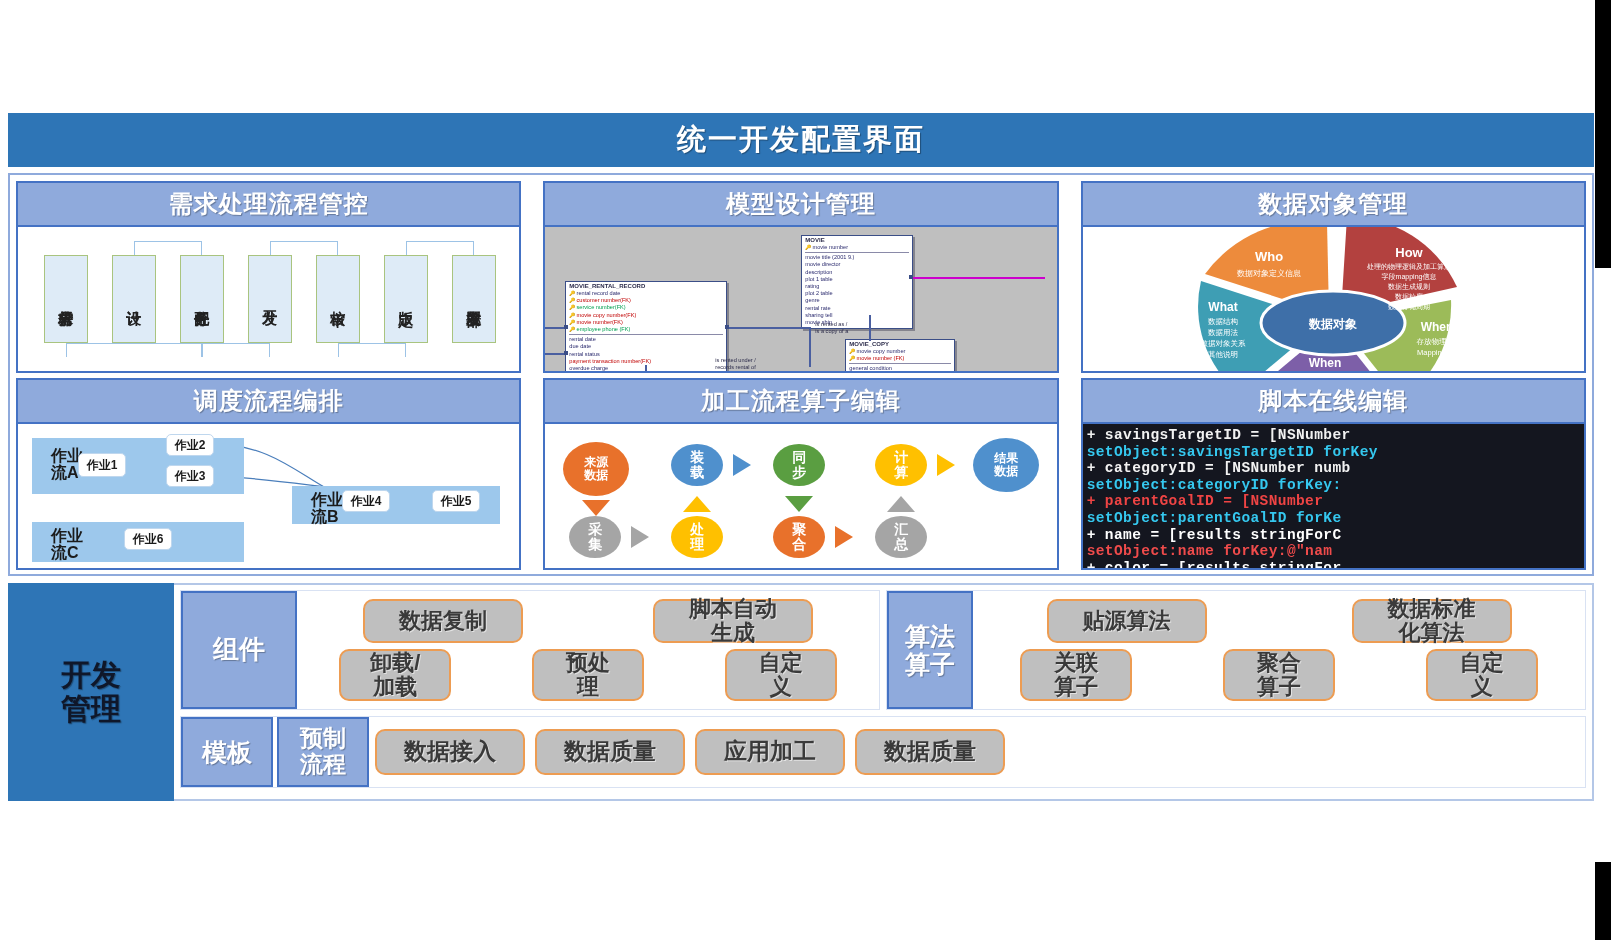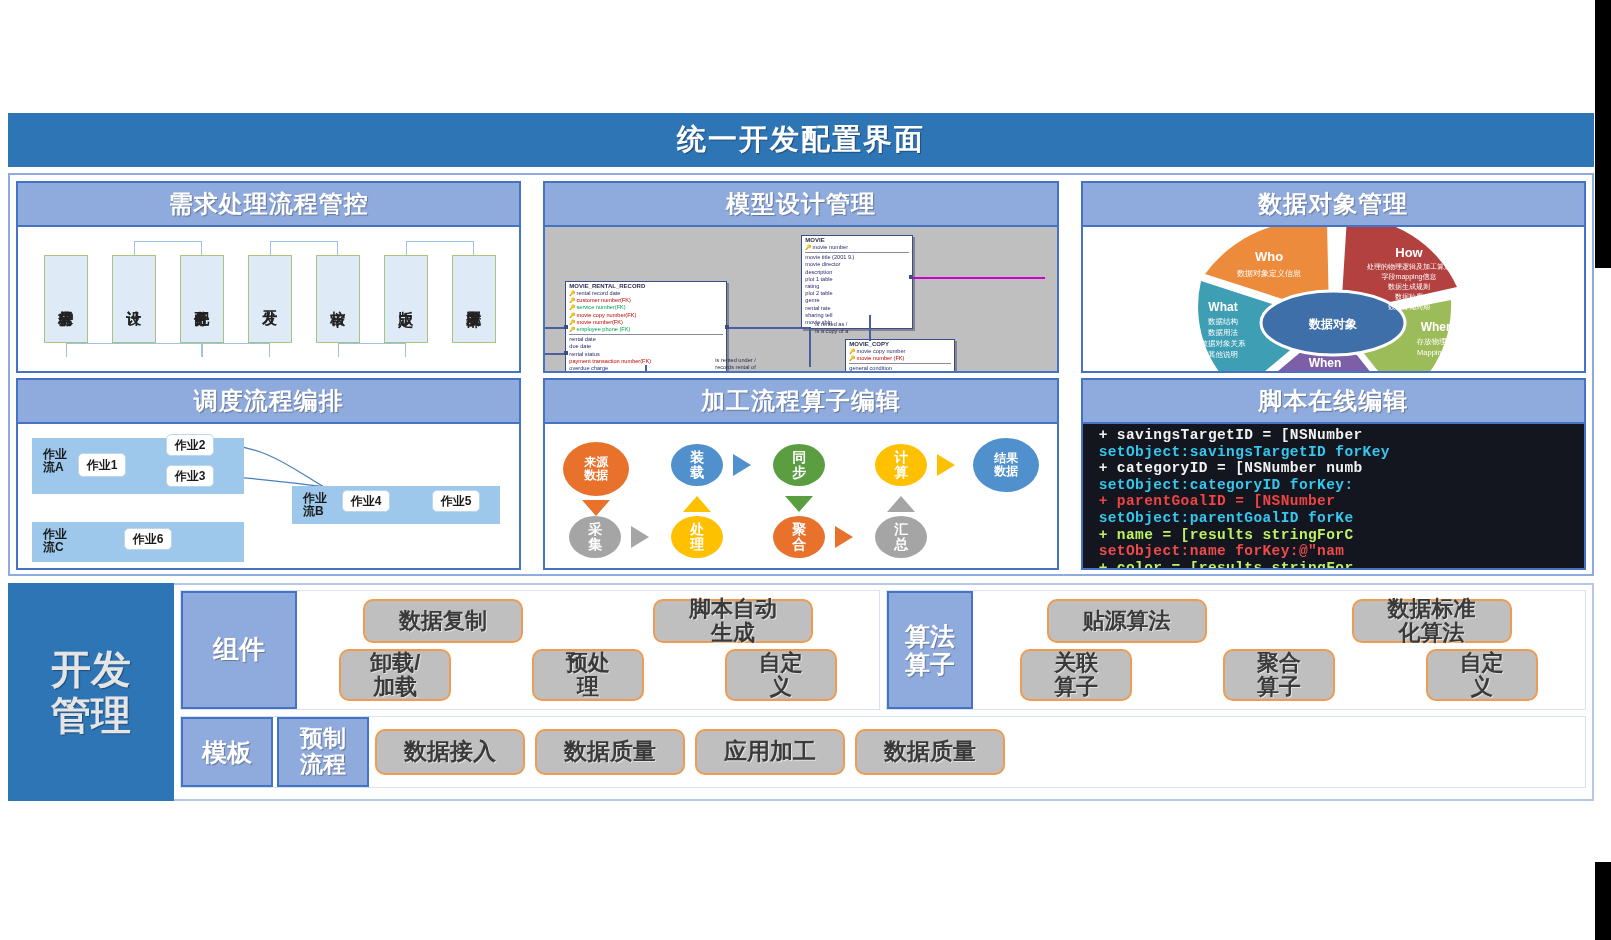--- a/index.html
+++ b/index.html
@@ -76,21 +76,21 @@
 
   
   .pie-wrap { position:absolute; inset:0; display:flex; align-items:center; justify-content:center; }
   .pie-svg { display:block; }
   .pie-label { fill:#fff; font-family:"Liberation Sans", sans-serif; }
 
   
   .sch { position:absolute; inset:0; }
   .sch-group { position:absolute; background:#9DC8EC; }
   .sch-group .gname {
-    position:absolute; left:11px; top:10px; font-size:12px; color:#1b1b1b; font-weight:700; line-height:1.05;
+    position:absolute; left:19px; top:10px; font-size:16px; color:#1b1b1b; font-weight:700; line-height:1.05;
   }
   .sch-job {
     position:absolute; background:#fff; border:1px solid #BFD7EE; border-radius:5px;
     display:flex; align-items:center; justify-content:center;
     font-size:12px; font-weight:700; color:#1b1b1b;
   }
   .sch-svg { position:absolute; inset:0; pointer-events:none; }
 
   
   .ops { position:absolute; inset:0; }
@@ -99,32 +99,32 @@
     color:#fff; font-weight:700; text-align:center; line-height:1.05;
   }
   .op.small { width:52px; height:42px; font-size:14px; }
   .op.big { width:66px; height:54px; font-size:12px; }
   .tri { position:absolute; width:0; height:0; }
   .tri.right { border-top:11px solid transparent; border-bottom:11px solid transparent; }
   .tri.down  { border-left:14px solid transparent; border-right:14px solid transparent; }
   .tri.up    { border-left:14px solid transparent; border-right:14px solid transparent; }
 
   
-  .code { position:absolute; inset:0; background:#14161f; overflow:hidden; padding:3px 0 0 16px; }
+  .code { position:absolute; inset:0; background:#14161f; overflow:hidden; padding:3px 0 0 4px; }
   .code-line { font-family:"Liberation Mono","DejaVu Sans Mono",monospace; font-size:14.5px; line-height:16.6px; white-space:nowrap; font-weight:bold; letter-spacing:.4px; }
   .c-w { color:#f2f2f2; } .c-c { color:#35c8ef; } .c-b { color:#ef4444; }
-  .c-g { color:#bef264; } .c-r { color:#ef4b4b; }
+  .c-g { color:#ffffff; } .c-r { color:#ef4b4b; }
 
   
   .lower { margin-top:7px; display:flex; height:218px; }
   .lower-left {
     width:166px; background:#2E75B6; display:flex; align-items:center; justify-content:center;
   }
   .lower-left .txt {
-    color:#e5e5e5; font-size:40px; font-weight:bold; line-height:1.15; text-align:left;
+    color:#0f172a; font-size:30px; font-weight:bold; line-height:1.15; text-align:left;
     text-shadow:1px 1px 1px rgba(0,0,0,.35);
   }
   .lower-right { flex:1; border:2px solid #B4C7E7; border-left:none; background:#fff; padding:5px 6px; display:flex; flex-direction:column; gap:6px; }
   .lr-row { display:flex; gap:6px; }
   .lr-row.top { height:120px; }
   .lr-row.bot { height:72px; }
   .halfblock { flex:1 1 0; border:1px solid #D9E2F3; display:flex; }
   .cat-tile {
     background:#8FAADC; border:2px solid #4472C4; display:flex; align-items:center; justify-content:center;
     color:#fff; font-weight:bold; text-shadow:1px 1px 1px rgba(0,0,0,.3); text-align:center; line-height:1.12;

